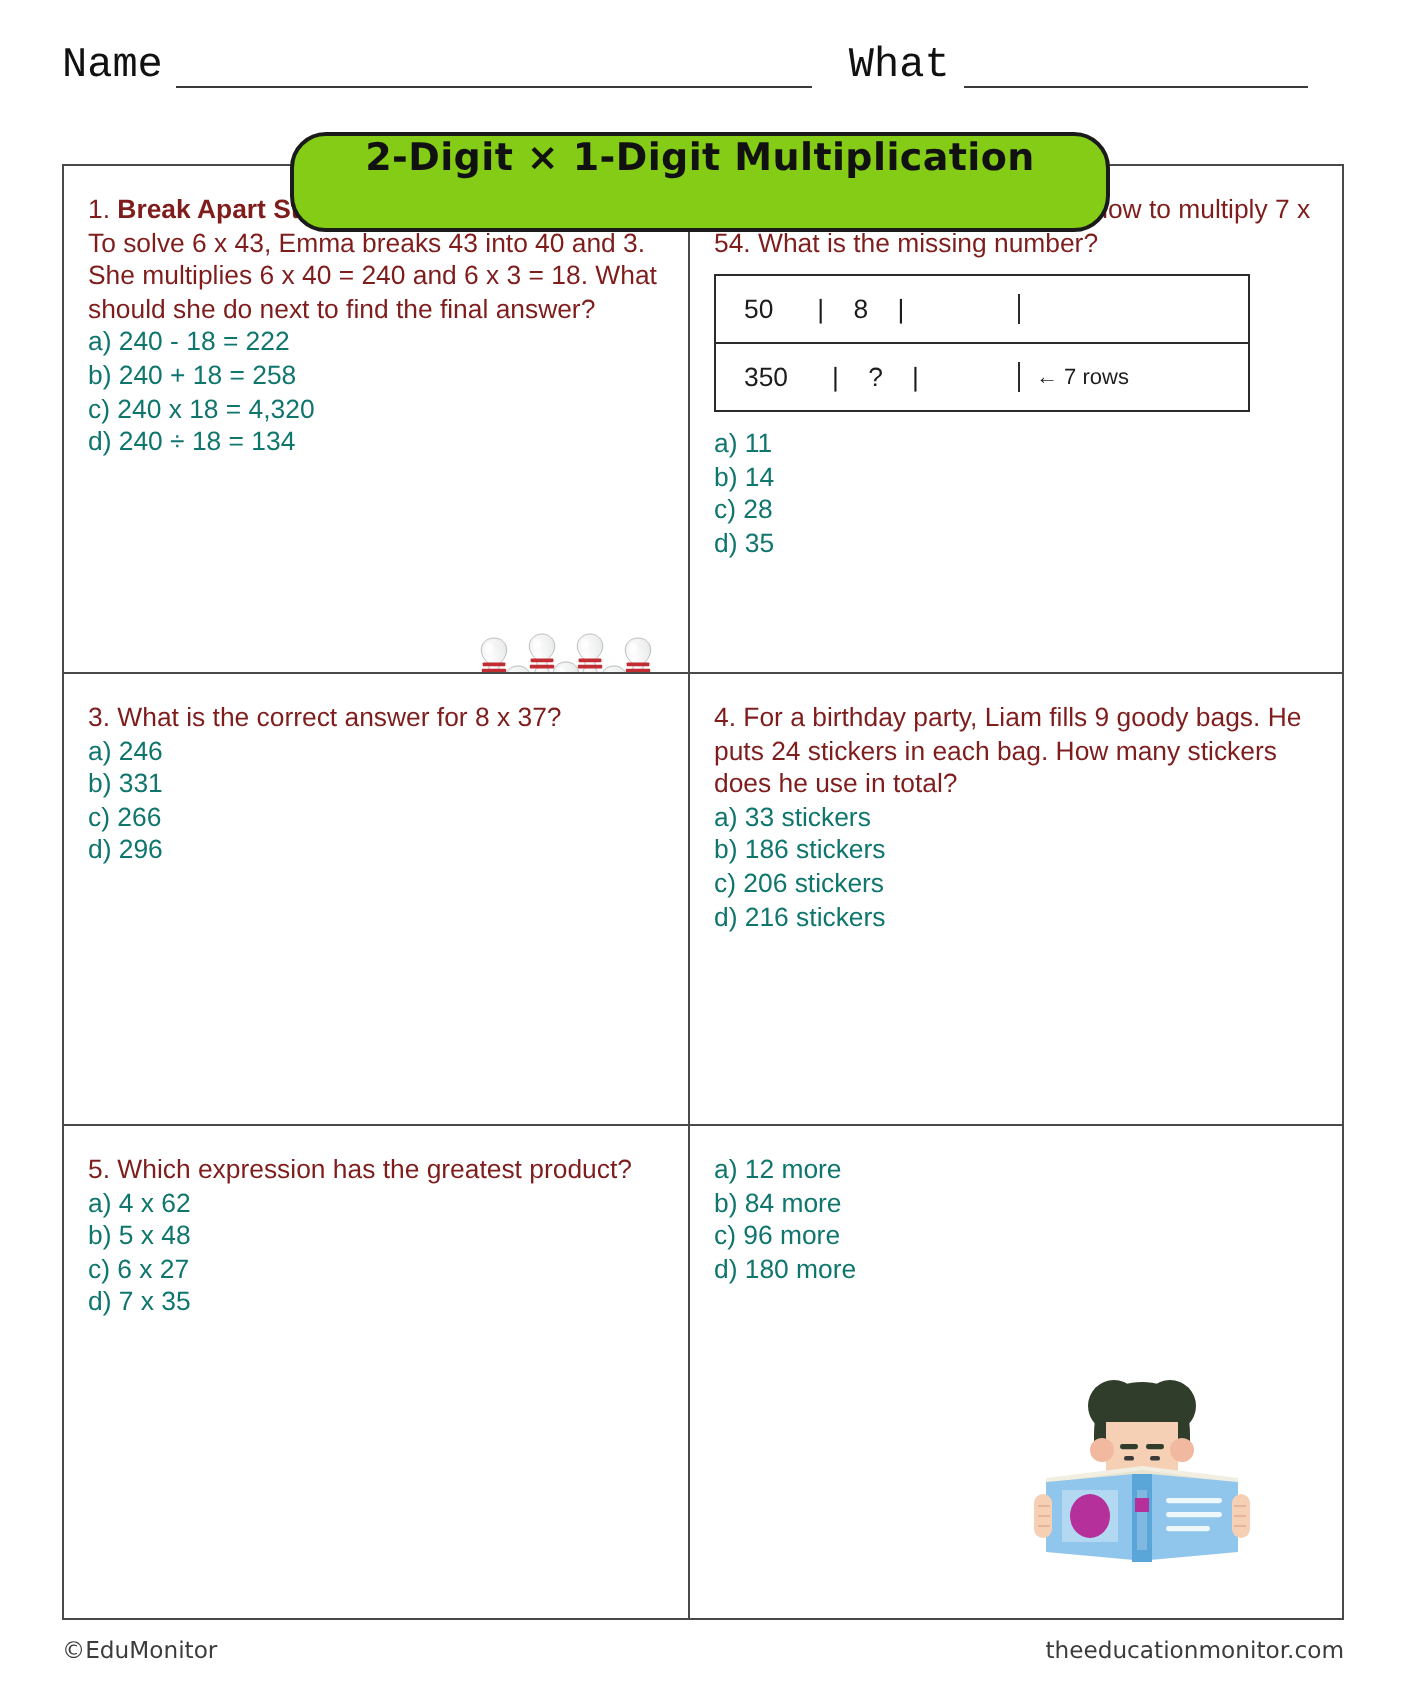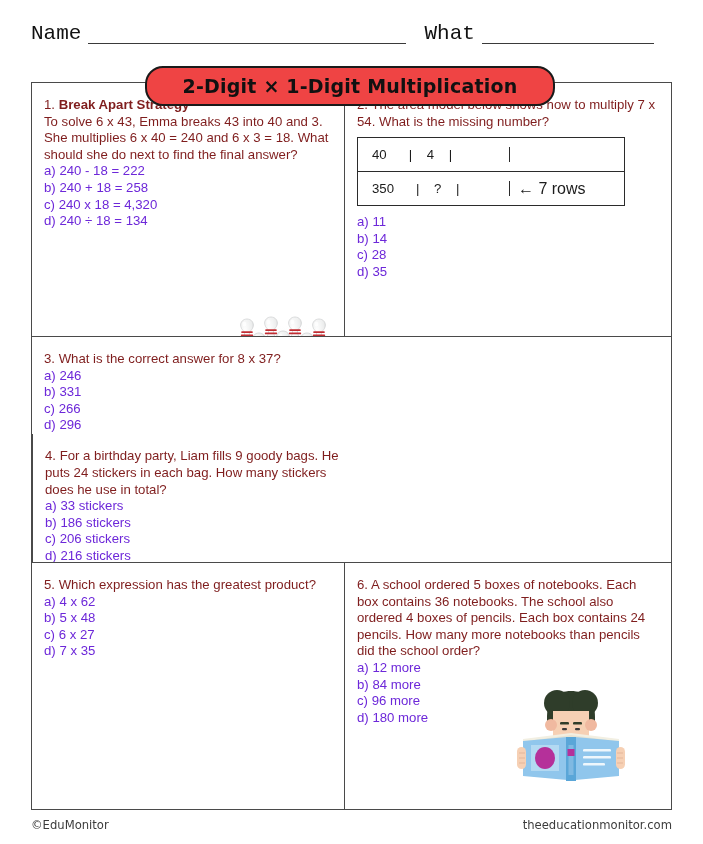--- a/index.html
+++ b/index.html
@@ -48,21 +48,21 @@
     height: 728px;
     box-sizing: border-box;
     border: 1.4px solid #4a4a4a;
   }
   .sheet-row {
     display: flex;
     box-sizing: border-box;
     width: 100%;
   }
   .r1 { height: 253px; }
-  .r2 { height: 226px; border-top: 1.4px solid #4a4a4a; flex-direction: column; }
+  .r2 { height: 226px; border-top: 1.4px solid #4a4a4a; }
   .r3 { height: 247px; border-top: 1.4px solid #4a4a4a; }
   .cell {
     box-sizing: border-box;
     padding: 14px 12px 8px 12px;
     position: relative;
     overflow: hidden;
   }
   .cell.left  { width: 312px; }
   .cell.right { width: 326px; border-left: 1.4px solid #4a4a4a; }
 
@@ -71,38 +71,38 @@
     line-height: 16.6px;
     color: #7f1d1d;
     position: relative;
     z-index: 2;
     white-space: pre-wrap;
   }
   .qtext b { font-weight: bold; }
   .opt {
     font-size: 13.2px;
     line-height: 16.6px;
-    color: #6d28d9;
+    color: #0f766e;
     position: relative;
     z-index: 2;
   }
 
   
   .title-pill {
     position: absolute;
     left: 145px;
     top: 66px;
     width: 410px;
-    height: 40px;
+    height: 50px;
     box-sizing: border-box;
     border: 2.2px solid #1a1a1a;
     border-radius: 18px;
-    background: #ef4444;
-    display: flex;
-    align-items: center;
+    background: #84cc16;
+    display: flex;
+    align-items: flex-start;
     justify-content: center;
     z-index: 6;
   }
   .title-text {
     font-size: 19px;
     font-weight: bold;
     letter-spacing: 0.2px;
     color: #111;
     font-family: "DejaVu Sans", sans-serif;
   }
@@ -128,21 +128,21 @@
     padding-left: 14px;
     font-size: 13.2px;
     color: #1c1c1c;
     white-space: pre;
     border-right: 1.4px solid #2b2b2b;
   }
   .am-right {
     flex: 1;
     box-sizing: border-box;
     padding-left: 8px;
-    font-size: 16px;
+    font-size: 11px;
     color: #1c1c1c;
     white-space: pre;
   }
 
   
   .art { position: absolute; z-index: 1; pointer-events: none; }
   #bowling-art { left: 193px; top: 222px; width: 128px; height: 92px; }
   #reader-art  { left: 164px; top: 120px; width: 124px; height: 104px; }
 
   
@@ -217,21 +217,21 @@
         <use href="#pin" x="60" y="40"></use>
         <use href="#pin" x="48" y="52"></use>
       </svg>
     </div>
 
     <div class="cell right">
       <div class="qtext">2. The area model below shows how to multiply 7 x 54. What is the missing number?</div>
 
       <div class="area-model">
         <div class="am-row">
-          <span class="am-left">40      |    4    |</span>
+          <span class="am-left">50      |    8    |</span>
           <span class="am-right"></span>
         </div>
         <div class="am-row second">
           <span class="am-left">350      |    ?    |</span>
           <span class="am-right">← 7 rows</span>
         </div>
       </div>
 
       <div class="opt">a) 11</div>
       <div class="opt">b) 14</div>
@@ -263,21 +263,20 @@
 
     <div class="cell left">
       <div class="qtext">5. Which expression has the greatest product?</div>
       <div class="opt">a) 4 x 62</div>
       <div class="opt">b) 5 x 48</div>
       <div class="opt">c) 6 x 27</div>
       <div class="opt">d) 7 x 35</div>
     </div>
 
     <div class="cell right">
-      <div class="qtext">6. A school ordered 5 boxes of notebooks. Each box contains 36 notebooks. The school also ordered 4 boxes of pencils. Each box contains 24 pencils. How many more notebooks than pencils did the school order?</div>
       <div class="opt">a) 12 more</div>
       <div class="opt">b) 84 more</div>
       <div class="opt">c) 96 more</div>
       <div class="opt">d) 180 more</div>
 
       <svg class="art" id="reader-art" viewBox="0 0 124 104">
 
         <path d="M38 34 C38 16 48 8 62 8 C76 8 86 16 86 34 L86 40 L38 40 Z" fill="#2f3d2a"></path>
         <circle cx="48" cy="20" r="13" fill="#2f3d2a"></circle>
         <circle cx="76" cy="20" r="13" fill="#2f3d2a"></circle>

